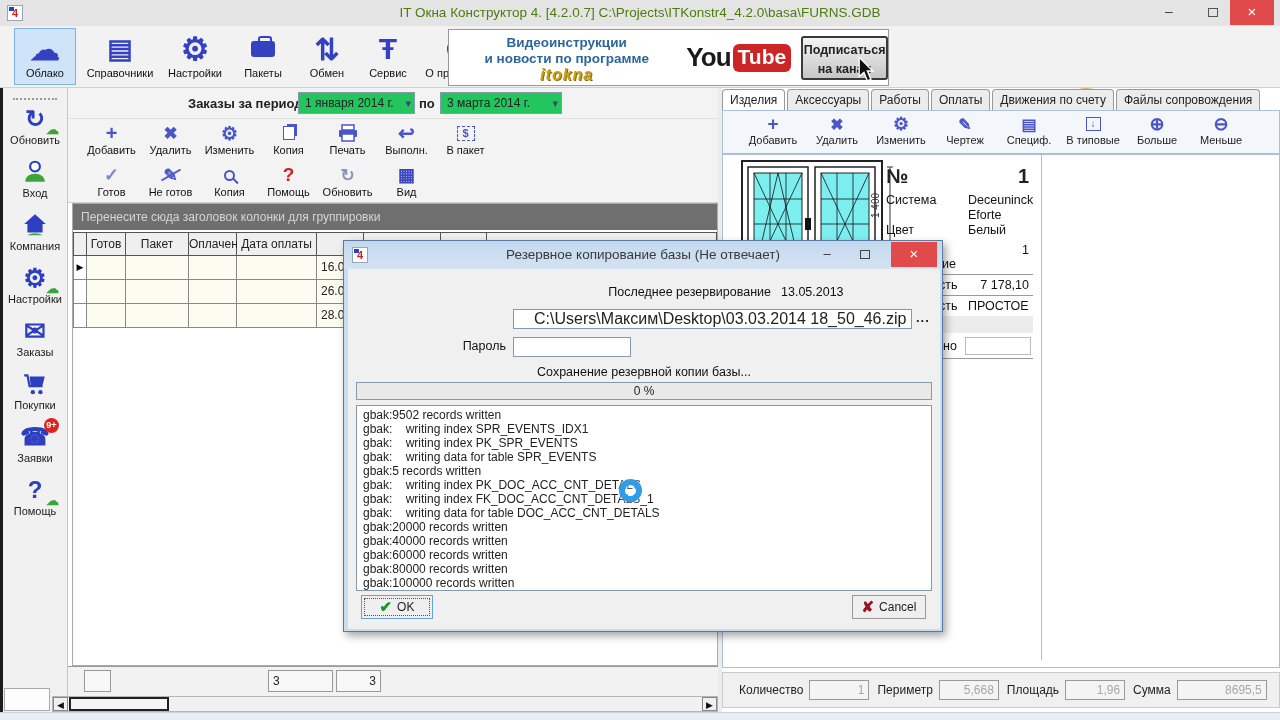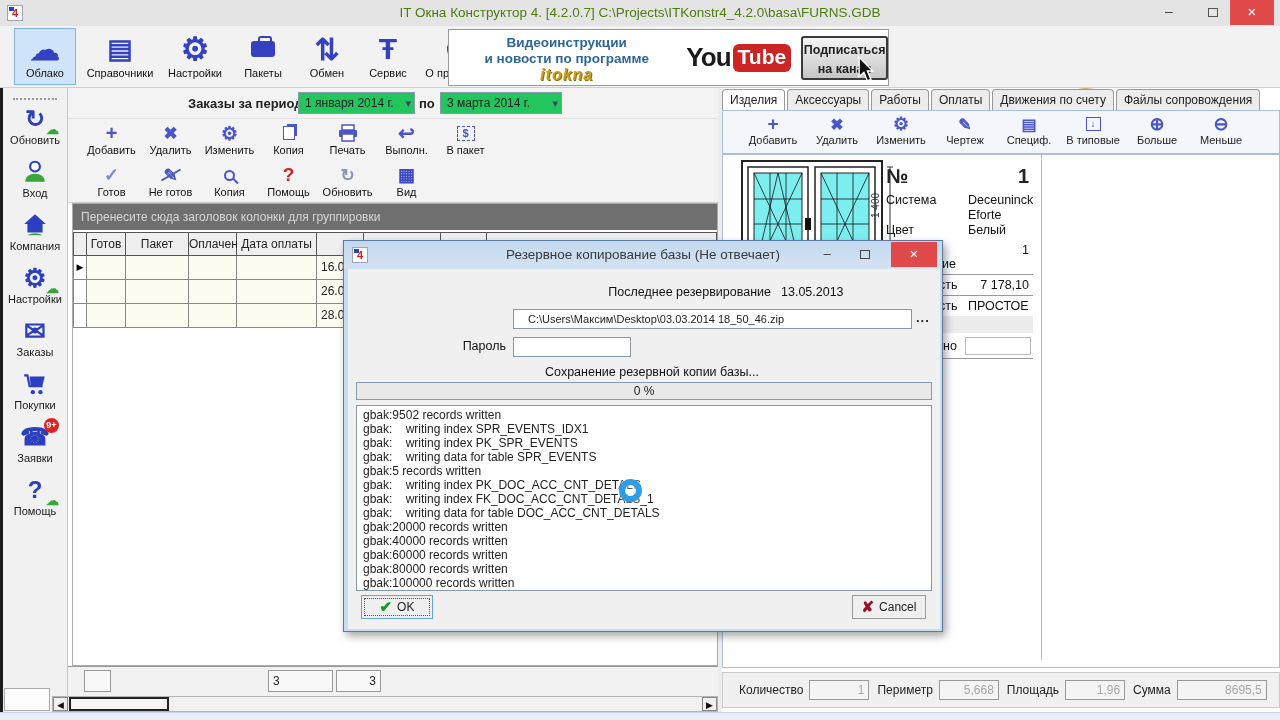--- a/index.html
+++ b/index.html
@@ -108,21 +108,21 @@
   .dtitle{position:absolute;left:0;top:0;width:100%;height:28px;background:linear-gradient(#c3d8ee,#d4e3f3)}
   .dtitle .dtx{position:absolute;left:0;right:0;top:0;height:28px;line-height:28px;text-align:center;font-size:13.5px;color:#3a3a3a}
   .dwbtn{position:absolute;top:1px;height:25px;line-height:23px;text-align:center;color:#333;font-size:13px;z-index:2}
   .dwbtn.min{right:100px;width:30px}
   .dwbtn.max{right:62px;width:30px}
   .dwbtn.max i{display:inline-block;width:10px;height:9px;border:1px solid #444;margin-top:8px}
   .dwbtn.close{right:5px;width:46px;background:#e14a4a;color:#fff;font-size:15px}
   .dbody{position:absolute;left:4px;top:28px;width:592px;height:360px;background:#f0f0f0}
   .dlbl{position:absolute;font-size:12.5px;color:#111;text-align:right}
   .dval{position:absolute;font-size:12.5px;color:#111}
-  .dfield{position:absolute;background:#fff;border:1px solid #8899aa;font-size:11px;line-height:18px;padding:0 14px;white-space:nowrap;overflow:hidden}
+  .dfield{position:absolute;background:#fff;border:1px solid #8899aa;font-size:16px;line-height:18px;padding:0 20px;white-space:nowrap;overflow:hidden}
   .dbrowse{position:absolute;font-size:13px;font-weight:bold;color:#222;letter-spacing:1px}
   .dprog{position:absolute;left:8px;top:113px;width:576px;height:18px;background:#e9e9e9;border:1px solid #8899aa;text-align:center;font-size:12px;line-height:16px}
   .dlog{position:absolute;left:8px;top:136px;width:576px;height:186px;background:#fff;border:1px solid #8899aa;padding:2px 6px;overflow:hidden}
   .dlog div{font-size:12px;line-height:14px;white-space:pre}
   .dbtn{position:absolute;top:326px;height:24px;border:1px solid #999;background:#efefef;font-size:12px;display:flex;align-items:center;justify-content:center;gap:5px}
   .dbtn.ok{left:13px;width:72px;border:1px solid #66a3dd;outline:1px dotted #555;outline-offset:-4px}
   .dbtn.cancel{left:504px;width:74px}
   .okmark{color:#119922;font-weight:bold;font-size:15px}
   .cancelmark{color:#991122;font-weight:bold;font-size:15px}
   
@@ -522,21 +522,21 @@
     <div class="dwbtn close">×</div>
   </div>
   <div class="dbody">
     <div class="dlbl" style="left:40px;top:16px;width:383px">Последнее резервирование</div>
     <div class="dval" style="left:433px;top:16px">13.05.2013</div>
     <div class="dlbl" style="left:240px;top:42px;width:183px">Имя файла</div>
     <div class="dfield" style="left:165px;top:40px;width:399px;height:20px">C:\Users\Максим\Desktop\03.03.2014 18_50_46.zip</div>
     <div class="dbrowse" style="left:568px;top:41px">...</div>
     <div class="dlbl" style="left:40px;top:70px;width:118px">Пароль</div>
     <div class="dfield" style="left:165px;top:68px;width:118px;height:20px"></div>
-    <div class="dval" style="left:8px;top:96px;width:592px;text-align:center">Сохранение резервной копии базы...</div>
+    <div class="dval" style="left:0;top:96px;width:592px;text-align:center">Сохранение резервной копии базы...</div>
     <div class="dprog">0 %</div>
     <div class="dlog">
       <div>gbak:9502 records written</div>
       <div>gbak:    writing index SPR_EVENTS_IDX1</div>
       <div>gbak:    writing index PK_SPR_EVENTS</div>
       <div>gbak:    writing data for table SPR_EVENTS</div>
       <div>gbak:5 records written</div>
       <div>gbak:    writing index PK_DOC_ACC_CNT_DETALS</div>
       <div>gbak:    writing index FK_DOC_ACC_CNT_DETALS_1</div>
       <div>gbak:    writing data for table DOC_ACC_CNT_DETALS</div>

